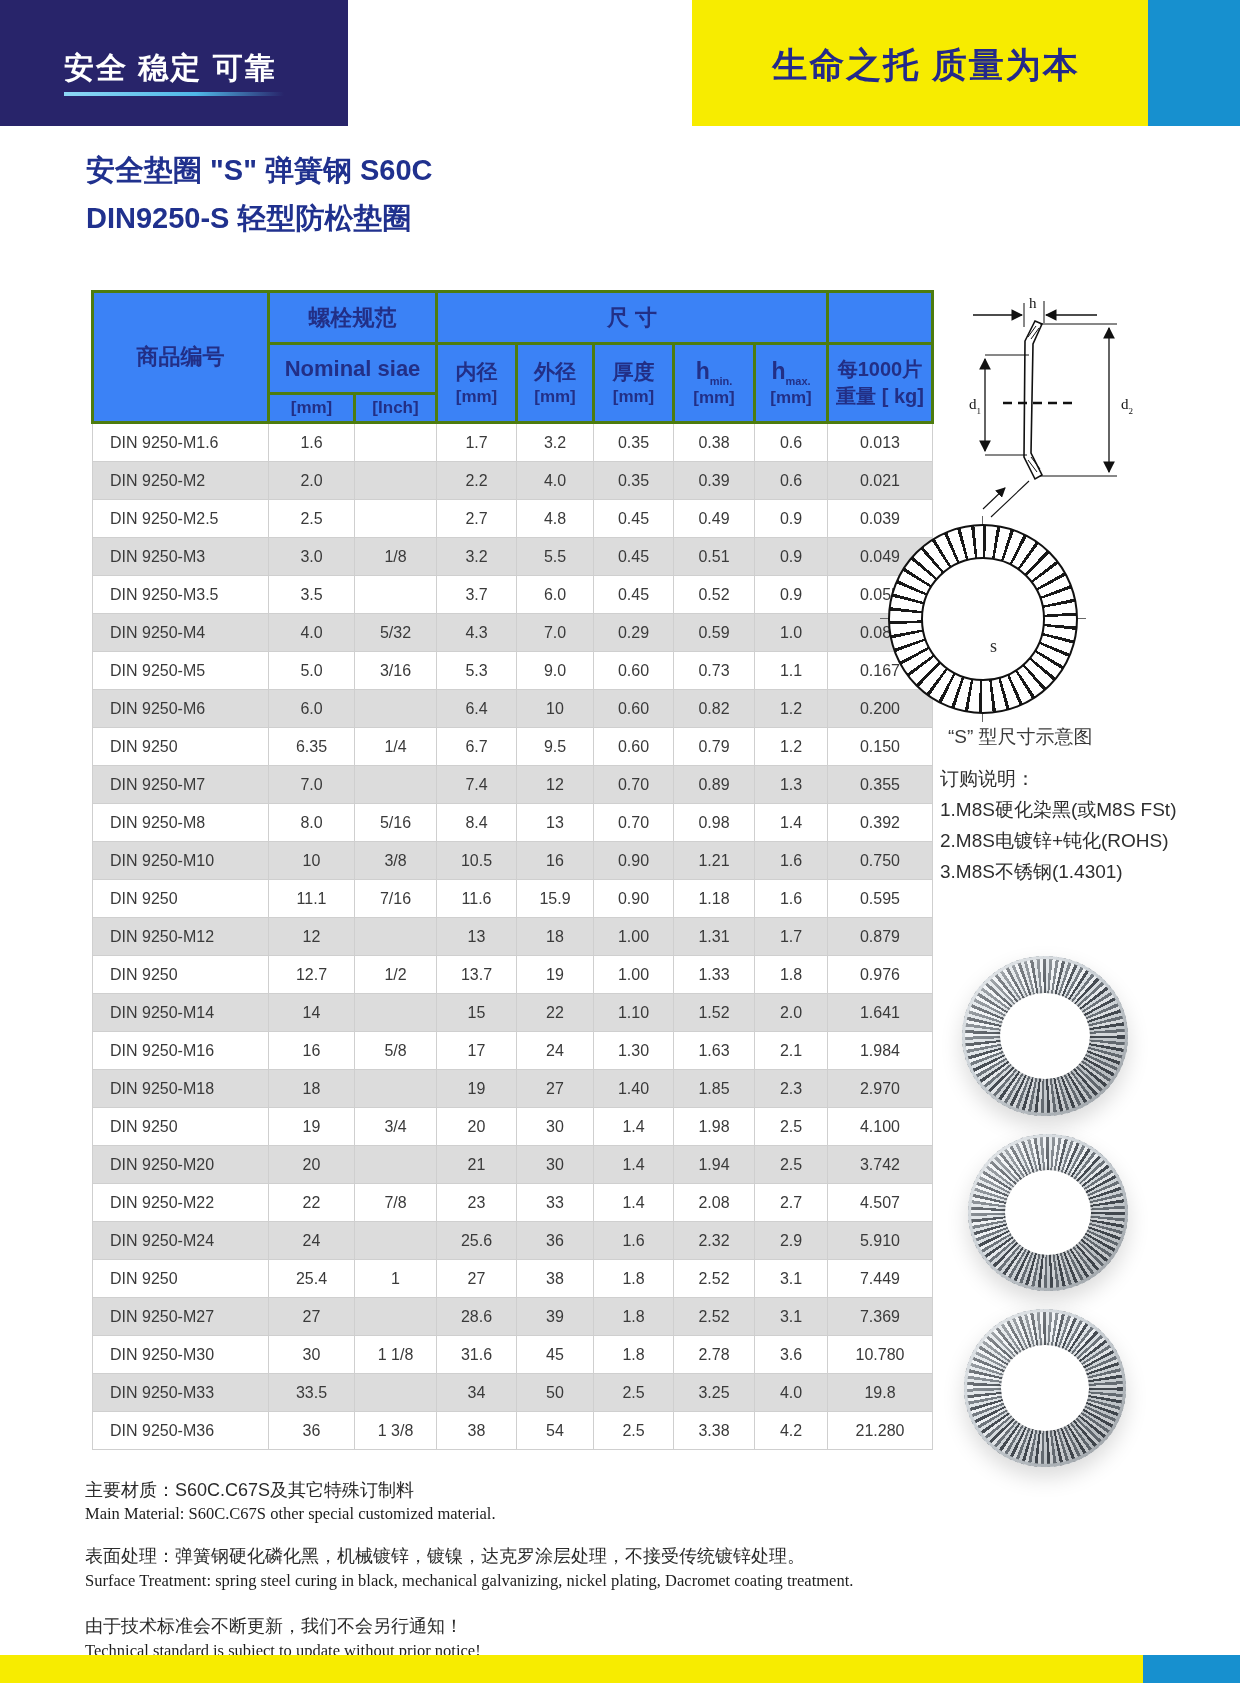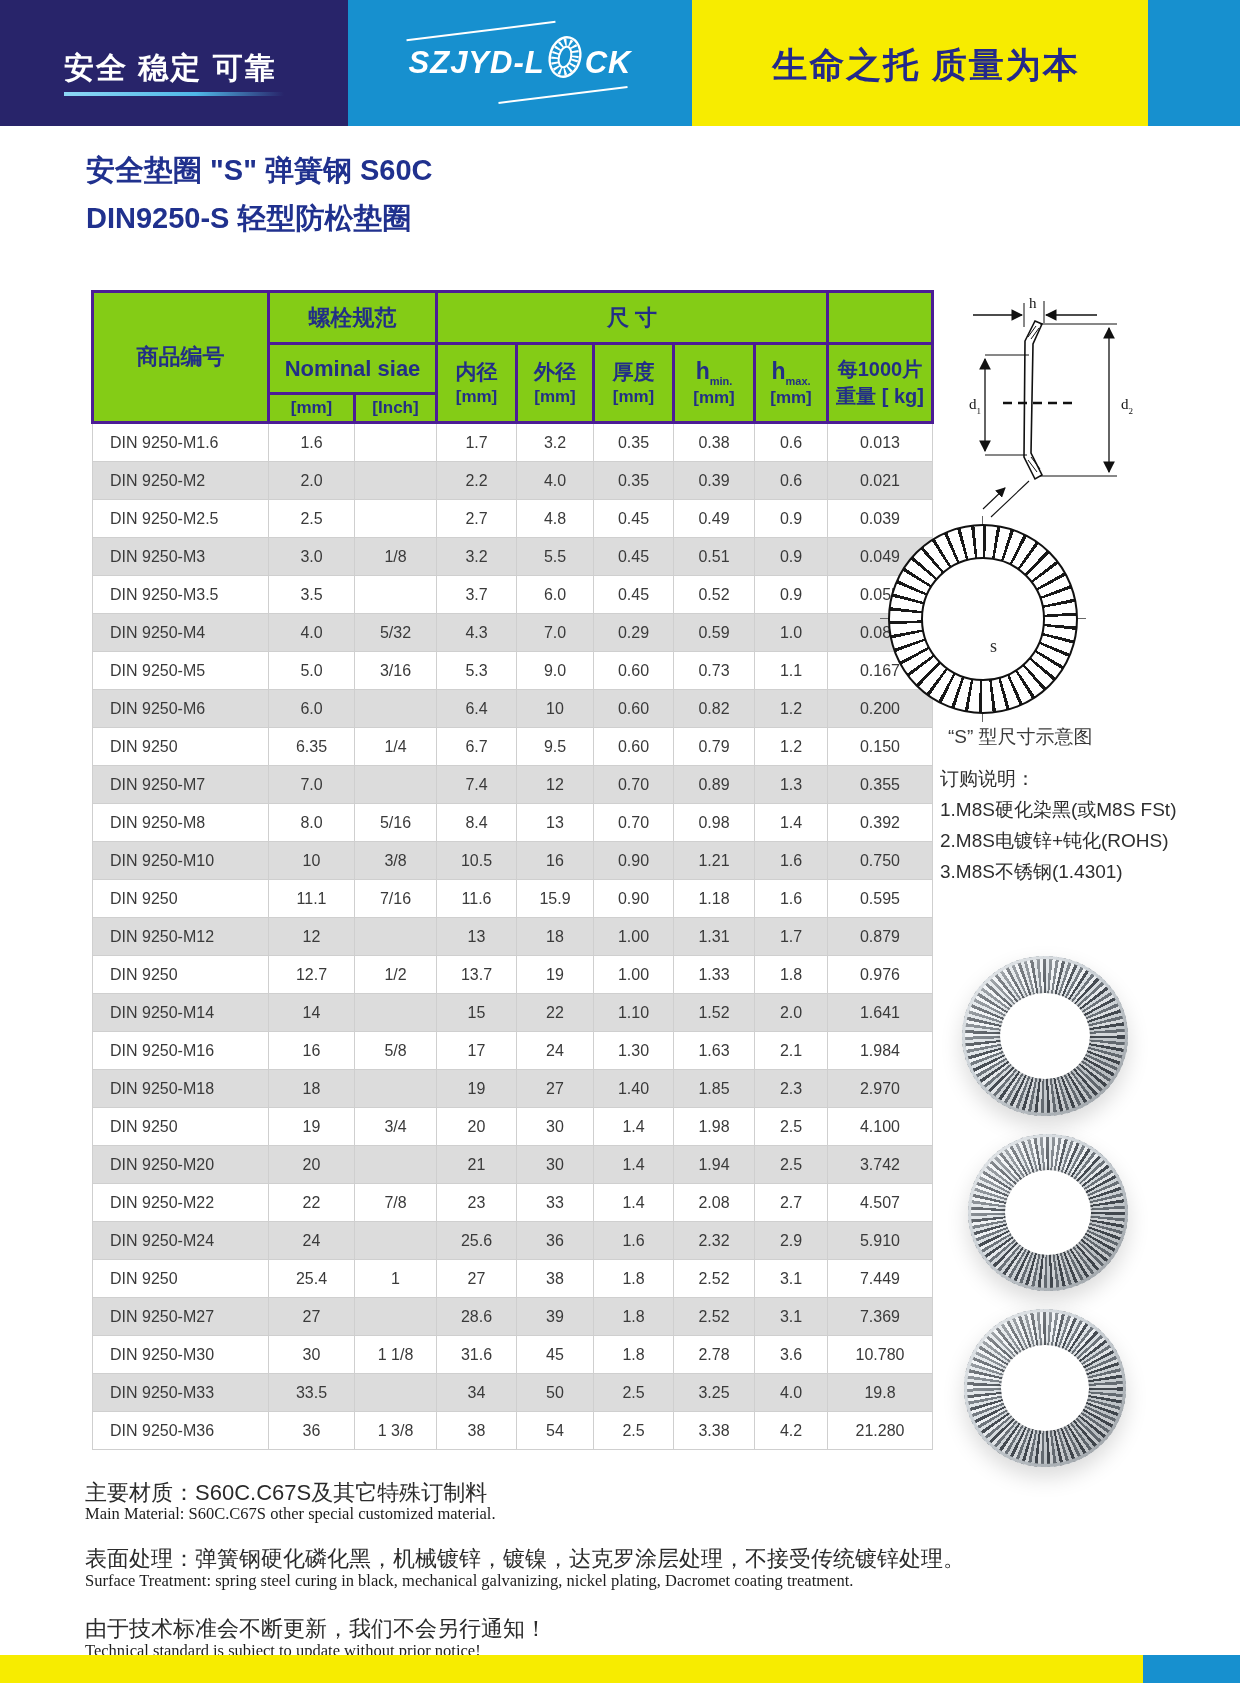--- a/index.html
+++ b/index.html
@@ -21,21 +21,21 @@
   .logo-swoosh-top{position:absolute;left:58px;top:30px;width:150px;height:2px;background:#fff;transform:rotate(-7deg);}
   .logo-swoosh-bot{position:absolute;left:150px;top:94px;width:130px;height:2px;background:#fff;transform:rotate(-7deg);}
   .logo-o{display:inline-block;vertical-align:middle;margin:0 1px;position:relative;top:-4px;}
   .slogan-right{position:absolute;left:692px;top:42px;width:468px;text-align:center;
     color:#23298a;font-size:35px;font-weight:bold;letter-spacing:2px;}
   
   .title{position:absolute;left:86px;top:146px;color:#20318e;font-weight:600;}
   .title div{font-size:29px;line-height:48px;}
   
   table.spec{position:absolute;left:91px;top:290px;width:840px;border-collapse:collapse;table-layout:fixed;}
-  table.spec th{background:#84cc16;color:#222f86;border:3px solid #4c1d95;font-weight:600;padding:0;}
+  table.spec th{background:#3b82f6;color:#222f86;border:3px solid #4d7c0f;font-weight:600;padding:0;}
   .th-top{font-size:22px;height:49px;}
   .th-mid{font-size:22px;text-align:center;}
   .th-unit{font-size:17px;height:26px;font-weight:600;}
   .th-dim{font-size:21px;line-height:1.3;}
   .th-dim .u{font-size:17px;display:block;}
   .th-h{font-size:23px;}
   .th-h sub{font-size:11px;}
   .th-w{font-size:20px;line-height:1.35;}
   table.spec td{height:37px;font-size:16px;color:#3a3a3a;text-align:center;
     border:1px solid #cfcfcf;padding:0;}
@@ -58,46 +58,33 @@
     box-shadow:0 10px 22px rgba(0,0,0,.15), inset 0 0 0 3px #ccd2d7;}
   .photo::before{content:"";position:absolute;inset:0;border-radius:50%;
     background:linear-gradient(140deg,rgba(255,255,255,.55) 0%,rgba(255,255,255,0) 42%,rgba(30,34,38,.30) 100%);}
   .photo-hole{position:absolute;inset:23%;border-radius:50%;background:#fff;
     box-shadow:0 0 6px rgba(0,0,0,.25);}
   .photo1{left:962px;top:956px;}
   .photo2{left:968px;top:1134px;width:160px;height:157px;}
   .photo3{left:964px;top:1309px;width:162px;height:158px;}
   
   .ft{position:absolute;left:85px;color:#2b2b2b;}
-  .ft-cn{font-size:22px;}
+  .ft-cn{font-size:18px;}
   .ft-en{font-size:16.5px;font-family:"Liberation Serif",serif;color:#1d1d1d;}
   .bottombar-yellow{position:absolute;left:0;top:1655px;width:1143px;height:28px;background:#f7ec00;}
   .bottombar-blue{position:absolute;left:1143px;top:1655px;width:97px;height:28px;background:#1790cf;}
   svg text{font-family:"Liberation Serif",serif;}
 </style>
 </head>
 <body>
 
 <div class="banner">
   <div class="ban-navy">
     <div class="slogan-left">安全 稳定 可靠</div>
     <div class="slogan-underline"></div>
-  </div>
-  <div class="ban-blue">
-    <div class="logo-swoosh-top"></div>
-    <div class="logo">
-      <span>SZJYD-L</span><span class="logo-o"><svg width="38" height="46" viewBox="0 0 38 46">
-        <g transform="rotate(14 19 23)">
-          <ellipse cx="19" cy="23" rx="10" ry="15" fill="none" stroke="#fff" stroke-width="7" stroke-dasharray="2 3"></ellipse>
-          <ellipse cx="19" cy="23" rx="15" ry="20" fill="none" stroke="#fff" stroke-width="2.4"></ellipse>
-          <ellipse cx="19" cy="23" rx="6" ry="10.5" fill="none" stroke="#fff" stroke-width="2"></ellipse>
-        </g>
-      </svg></span><span>CK</span>
-    </div>
-    <div class="logo-swoosh-bot"></div>
   </div>
   <div class="ban-yellow"></div>
   <div class="slogan-right">生命之托  质量为本</div>
   <div class="ban-blue2"></div>
 </div>
 
 <div class="title">
   <div>安全垫圈 "S" 弹簧钢 S60C</div>
   <div>DIN9250-S 轻型防松垫圈</div>
 </div>

